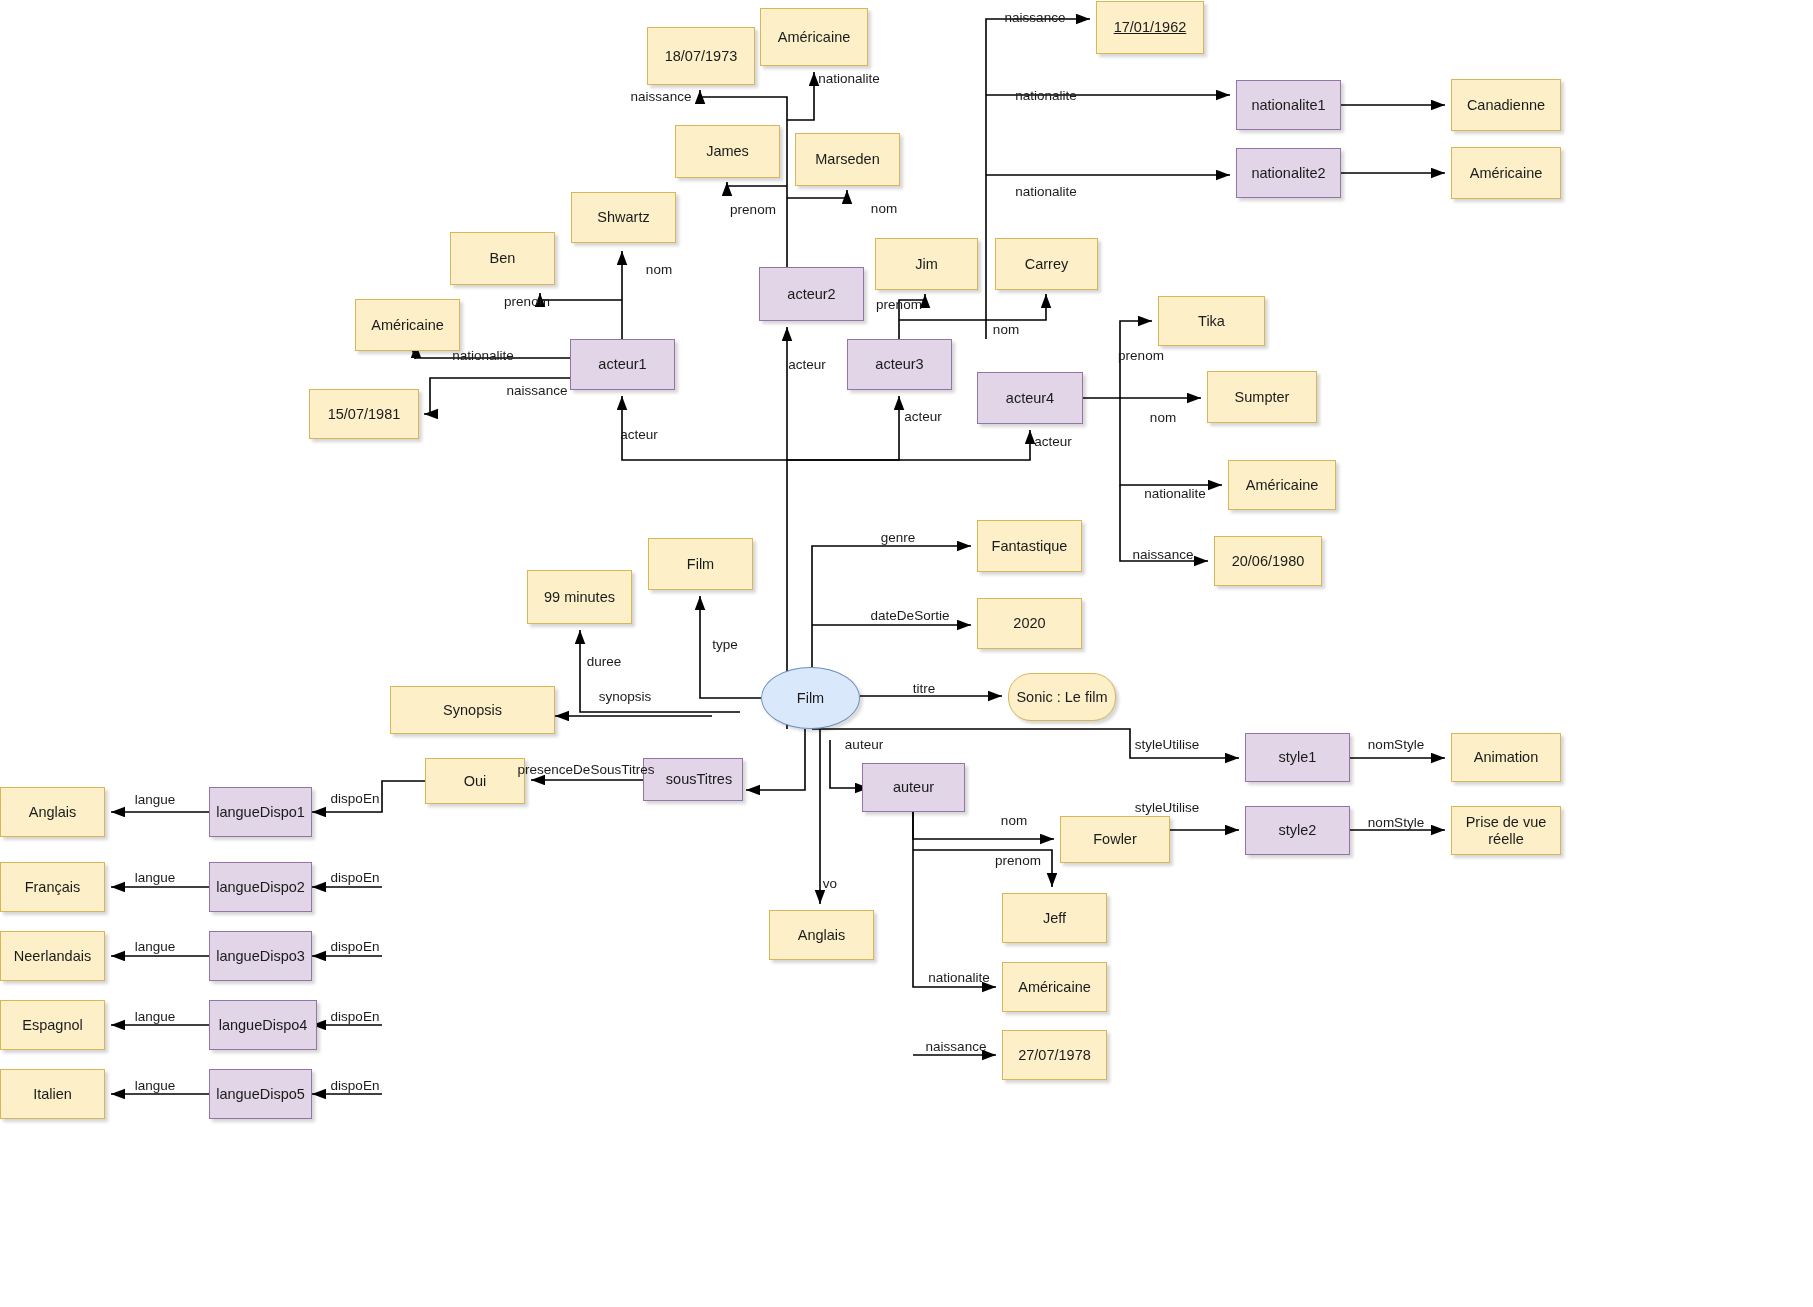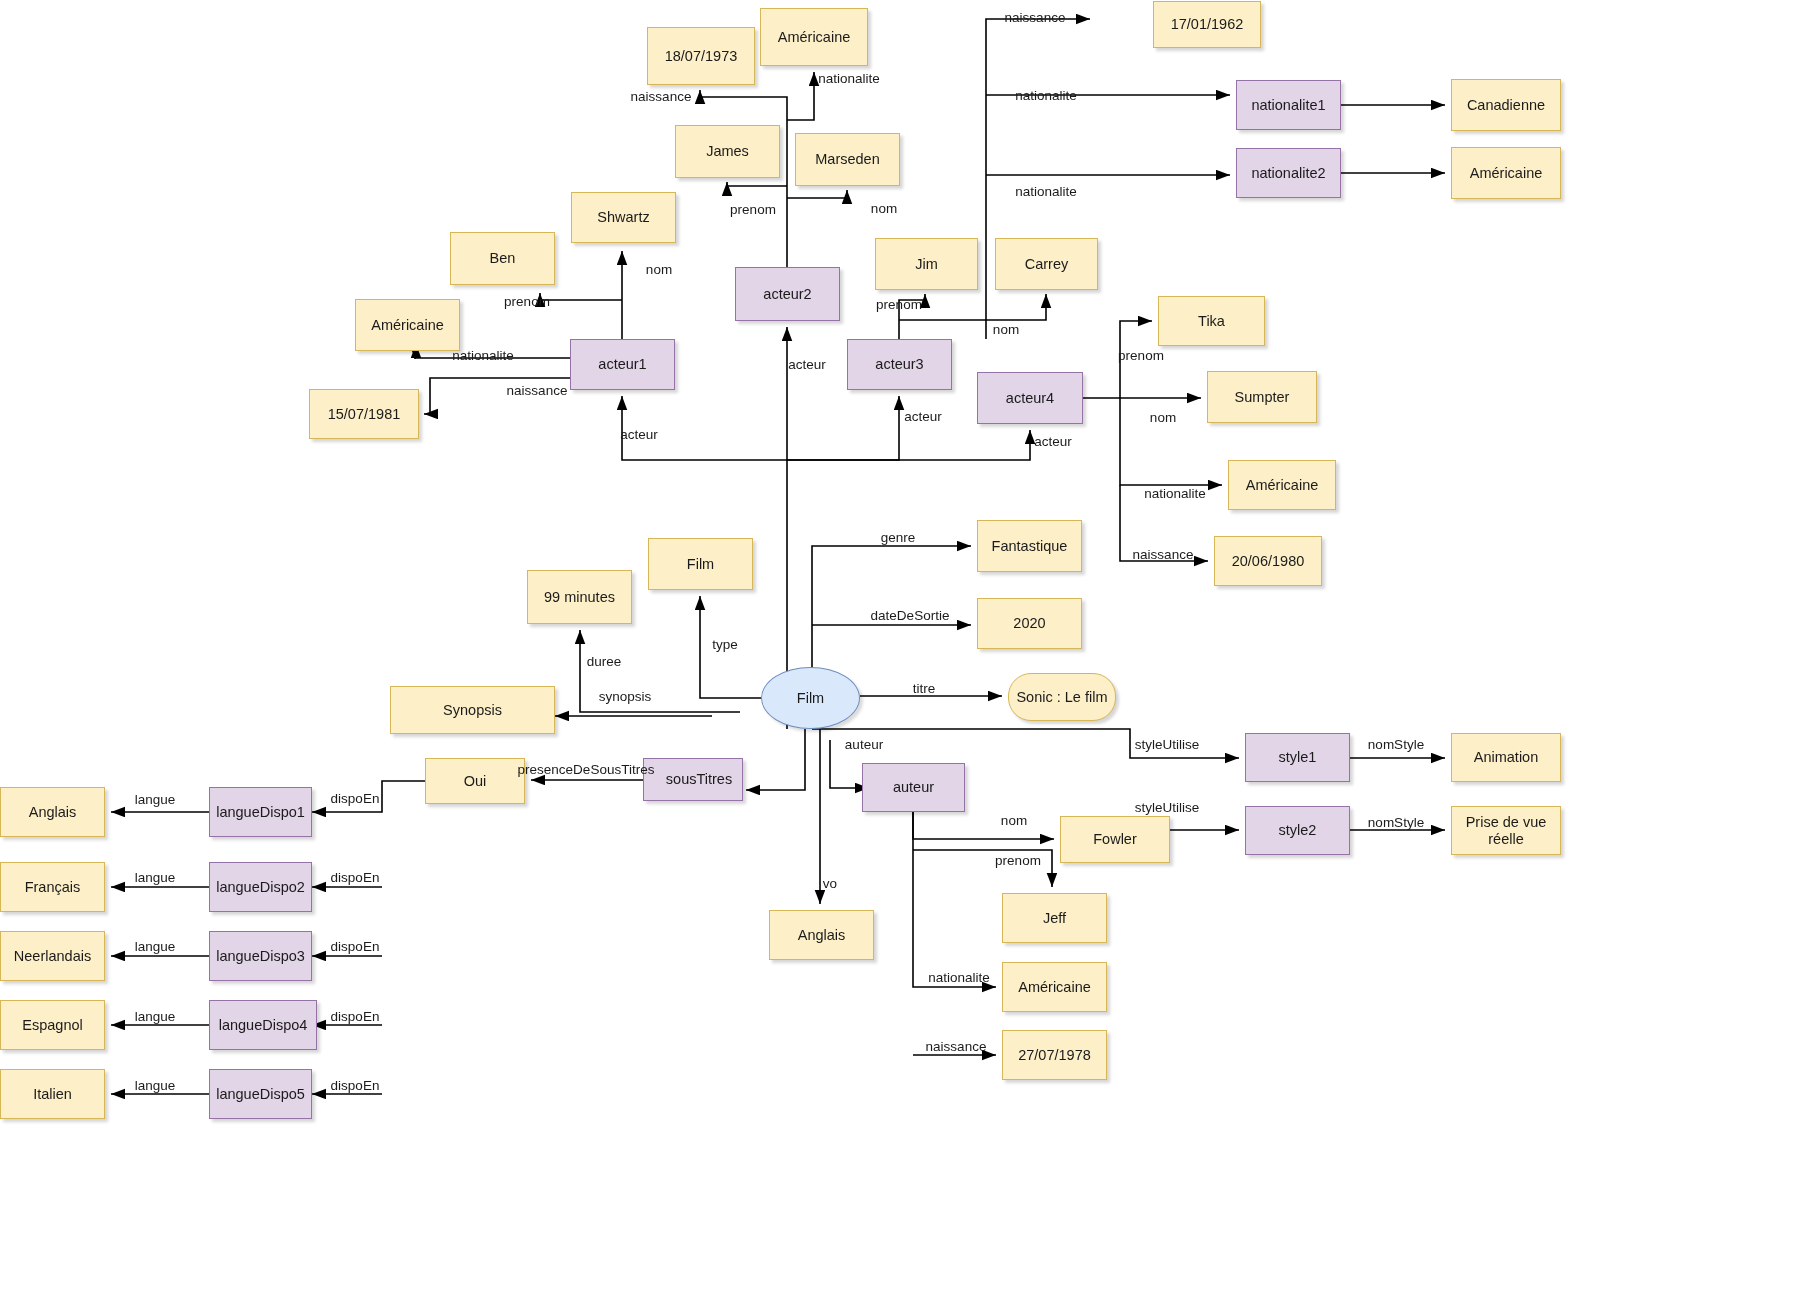--- a/index.html
+++ b/index.html
@@ -131,21 +131,21 @@
       </g>
   </svg>
 
   <div id="node-layer">
       <div class="node literal" style="left: 647px; top: 27px; width: 108px; height: 58px;">
         <span>18/07/1973</span>
       </div>
       <div class="node literal" style="left: 760px; top: 8px; width: 108px; height: 58px;">
         <span>Américaine</span>
       </div>
-      <div class="node literal" style="left: 1153px; top: 1px; width: 108px; height: 47px;">
+      <div class="node literal" style="left: 1096px; top: 1px; width: 108px; height: 53px; text-decoration: underline;">
         <span>17/01/1962</span>
       </div>
       <div class="node resource" style="left: 1236px; top: 80px; width: 105px; height: 50px;">
         <span>nationalite1</span>
       </div>
       <div class="node literal" style="left: 1451px; top: 79px; width: 110px; height: 52px;">
         <span>Canadienne</span>
       </div>
       <div class="node literal" style="left: 675px; top: 125px; width: 105px; height: 53px;">
         <span>James</span>
@@ -164,21 +164,21 @@
       </div>
       <div class="node literal" style="left: 450px; top: 232px; width: 105px; height: 53px;">
         <span>Ben</span>
       </div>
       <div class="node literal" style="left: 875px; top: 238px; width: 103px; height: 52px;">
         <span>Jim</span>
       </div>
       <div class="node literal" style="left: 995px; top: 238px; width: 103px; height: 52px;">
         <span>Carrey</span>
       </div>
-      <div class="node resource" style="left: 735px; top: 267px; width: 105px; height: 54px;">
+      <div class="node resource" style="left: 759px; top: 267px; width: 105px; height: 54px;">
         <span>acteur2</span>
       </div>
       <div class="node literal" style="left: 355px; top: 299px; width: 105px; height: 52px;">
         <span>Américaine</span>
       </div>
       <div class="node literal" style="left: 1158px; top: 296px; width: 107px; height: 50px;">
         <span>Tika</span>
       </div>
       <div class="node resource" style="left: 570px; top: 339px; width: 105px; height: 51px;">
         <span>acteur1</span>

